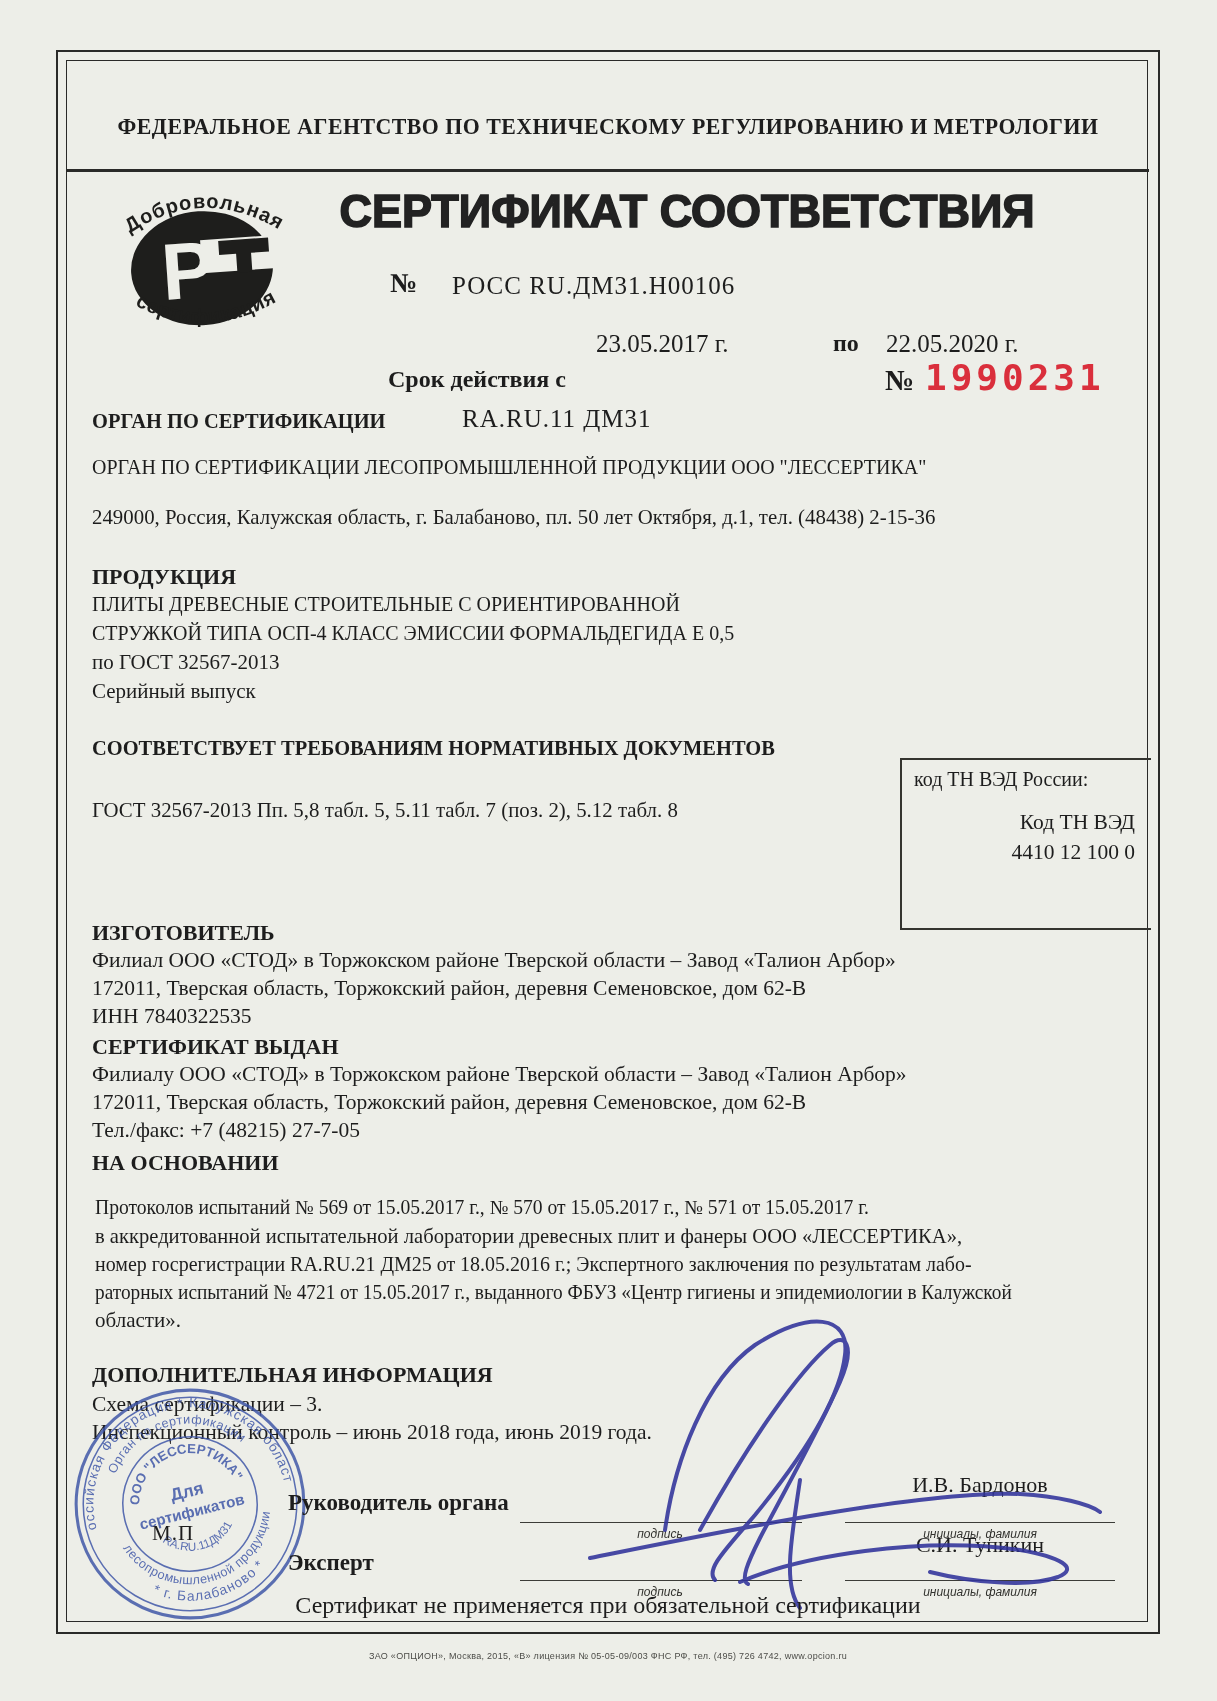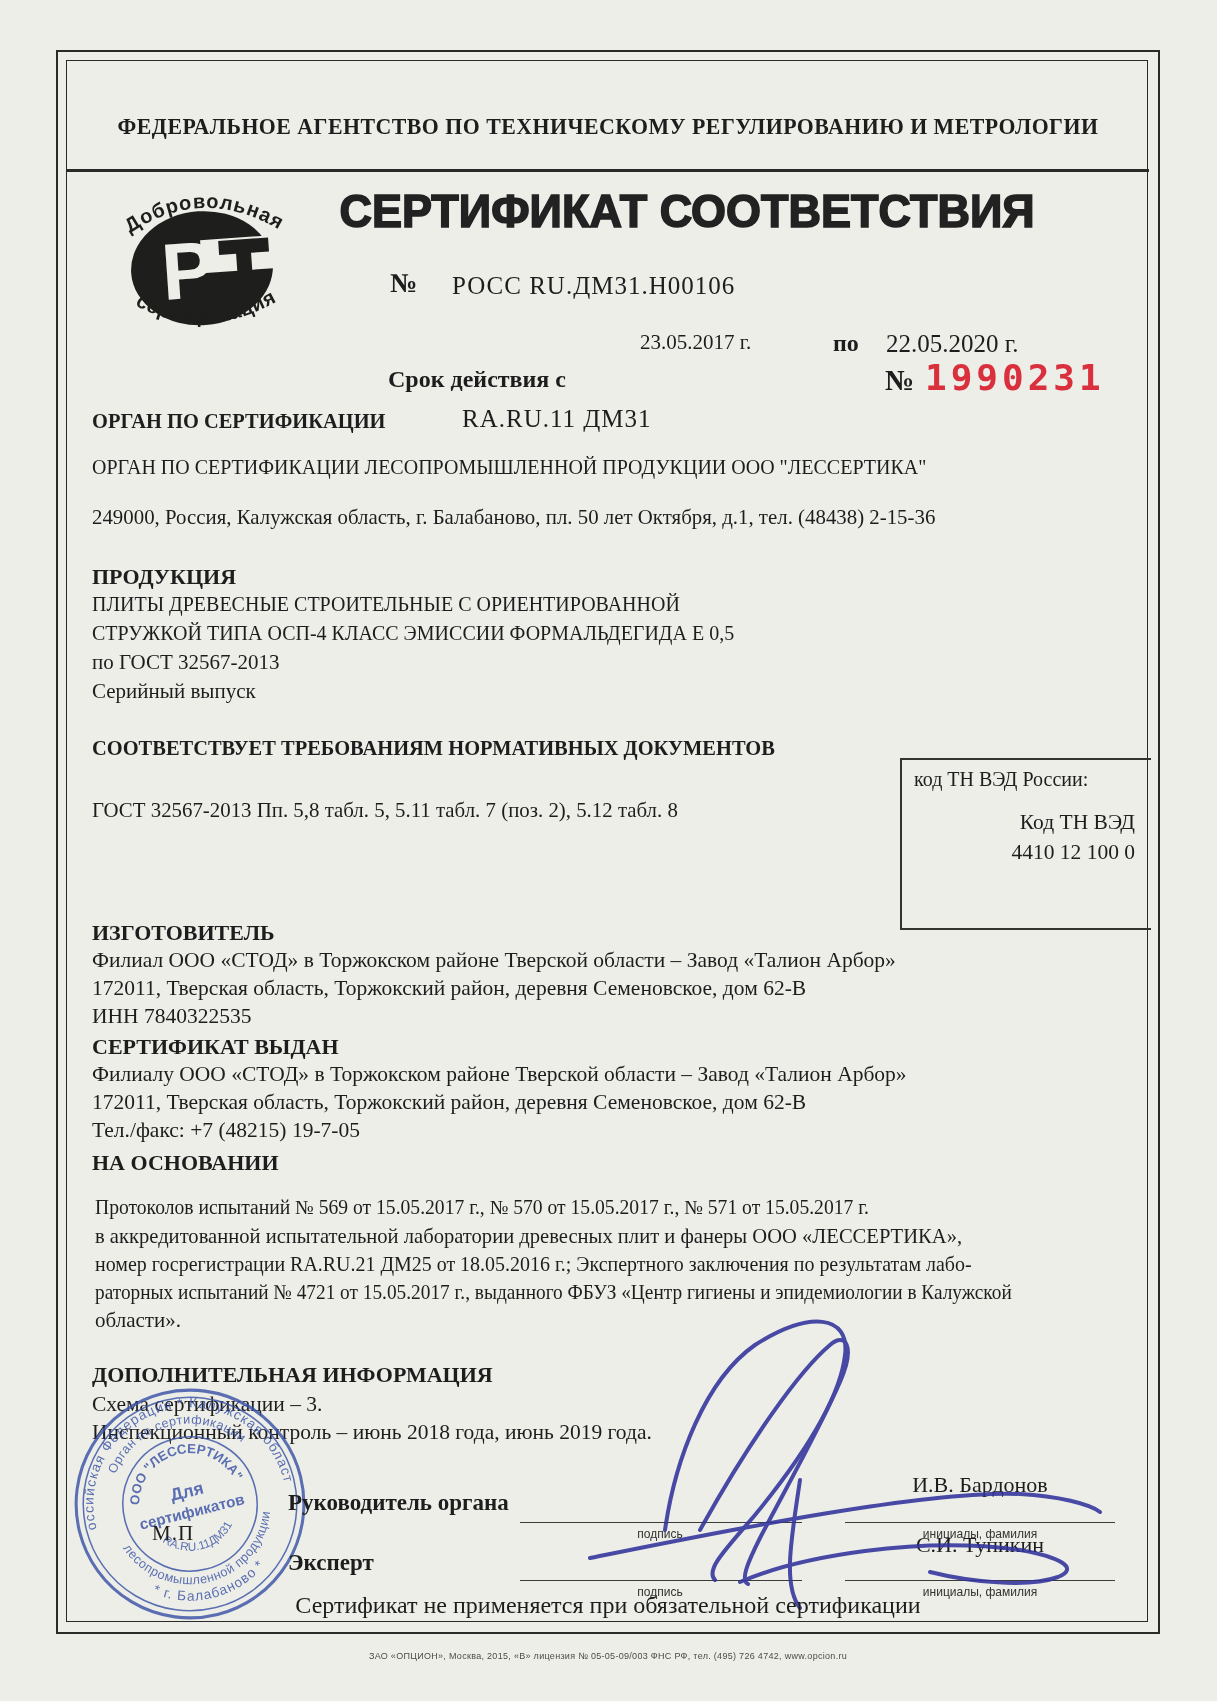--- a/index.html
+++ b/index.html
@@ -19,30 +19,30 @@
   .h-line2{left:70px;top:114px;width:1076px;text-align:center;font-size:23px;font-weight:bold;letter-spacing:0.5px;transform:scaleX(0.95);}
   .title{
     left:302px;top:186px;width:770px;text-align:center;
     font-family:"Liberation Sans", sans-serif;font-weight:bold;font-size:45px;
     letter-spacing:0px;color:#222;-webkit-text-stroke:1.6px #222;transform:scaleY(1.02);
   }
   .cond{display:inline-block;transform:scaleX(0.93);transform-origin:0 50%;white-space:nowrap;}
   .cert-no-label{left:390px;top:268px;font-size:27px;font-weight:bold;}
   .cert-no-value{left:452px;top:272px;font-size:25px;letter-spacing:1px;}
   .val-label{left:388px;top:330px;font-size:24px;font-weight:bold;margin-top:36px;}
-  .val-from{left:640px;top:330px;font-size:21px;}
+  .val-from{left:596px;top:330px;font-size:25px;}
   .val-po{left:833px;top:330px;font-size:24px;font-weight:bold;}
   .val-to{left:886px;top:330px;font-size:25px;}
   .blank-no-sign{left:885px;top:364px;font-size:29px;font-weight:bold;}
   .blank-no{left:925px;top:357px;font-family:"DejaVu Sans Mono", monospace;font-size:36px;font-weight:bold;letter-spacing:4px;color:#da2f3c;}
   .lbl{font-size:22px;font-weight:bold;}
   .body-text{font-size:21.5px;}
   .code-box{border:2px solid #34342f;border-right:none;background:transparent;}
   .sig-line{border-top:1.5px solid #3c3c38;height:0;}
-  .sig-caption{font-family:"Liberation Sans", sans-serif;font-size:12px;color:#33332f;text-align:center;}
+  .sig-caption{font-family:"Liberation Sans", sans-serif;font-size:12px;color:#33332f;text-align:center;font-style:italic;}
   .sig-name{font-size:22px;text-align:center;}
   .role{font-size:23px;font-weight:bold;}
   .footer-note{left:78px;top:1592px;width:1060px;text-align:center;font-size:24px;}
   .fine-print{left:78px;top:1651px;width:1060px;text-align:center;font-family:"Liberation Sans", sans-serif;font-size:9px;color:#4c4c48;letter-spacing:0.3px;}
   .mp{left:152px;top:1512px;font-size:21px;letter-spacing:1px;margin-top:9px;}
 </style>
 </head>
 <body>
 
 <div class="page">
@@ -109,21 +109,21 @@
   </div>
 
   <div class="abs lbl" style="left:92px;top:920px;">ИЗГОТОВИТЕЛЬ</div>
   <div class="abs body-text" style="left:92px;top:948px;">Филиал ООО «СТОД» в Торжокском районе Тверской области – Завод «Талион Арбор»</div>
   <div class="abs body-text" style="left:92px;top:976px;">172011, Тверская область, Торжокский район, деревня Семеновское, дом 62-В</div>
   <div class="abs body-text" style="left:92px;top:1004px;">ИНН 7840322535</div>
 
   <div class="abs lbl" style="left:92px;top:1034px;">СЕРТИФИКАТ ВЫДАН</div>
   <div class="abs body-text" style="left:92px;top:1062px;">Филиалу ООО «СТОД» в Торжокском районе Тверской области – Завод «Талион Арбор»</div>
   <div class="abs body-text" style="left:92px;top:1090px;">172011, Тверская область, Торжокский район, деревня Семеновское, дом 62-В</div>
-  <div class="abs body-text" style="left:92px;top:1118px;">Тел./факс: +7 (48215) 19-7-05</div>
+  <div class="abs body-text" style="left:92px;top:1118px;">Тел./факс: +7 (48215) 27-7-05</div>
 
   <div class="abs lbl" style="left:92px;top:1150px;">НА ОСНОВАНИИ</div>
   <div class="abs" style="left:95px;top:1196px;font-size:20px;"><span class="cond" style="transform:scaleX(0.98);">Протоколов  испытаний   № 569 от 15.05.2017 г., № 570 от 15.05.2017 г., № 571 от 15.05.2017 г.</span></div>
   <div class="abs" style="left:95px;top:1224px;font-size:21px;"><span class="cond" style="transform:scaleX(0.98);">в  аккредитованной  испытательной  лаборатории древесных плит и фанеры  ООО «ЛЕССЕРТИКА»,</span></div>
   <div class="abs" style="left:95px;top:1252px;font-size:21px;"><span class="cond" style="transform:scaleX(0.95);">номер госрегистрации  RA.RU.21 ДМ25 от 18.05.2016 г.;  Экспертного заключения  по результатам лабо-</span></div>
   <div class="abs" style="left:95px;top:1280px;font-size:21px;"><span class="cond" style="transform:scaleX(0.92);">раторных испытаний № 4721 от 15.05.2017 г., выданного ФБУЗ «Центр гигиены и эпидемиологии в Калужской</span></div>
   <div class="abs" style="left:95px;top:1308px;font-size:21px;">области».</div>
 
   <div class="abs lbl" style="left:92px;top:1362px;">ДОПОЛНИТЕЛЬНАЯ ИНФОРМАЦИЯ</div>
   <div class="abs body-text" style="left:92px;top:1392px;">Схема сертификации – 3.</div>

